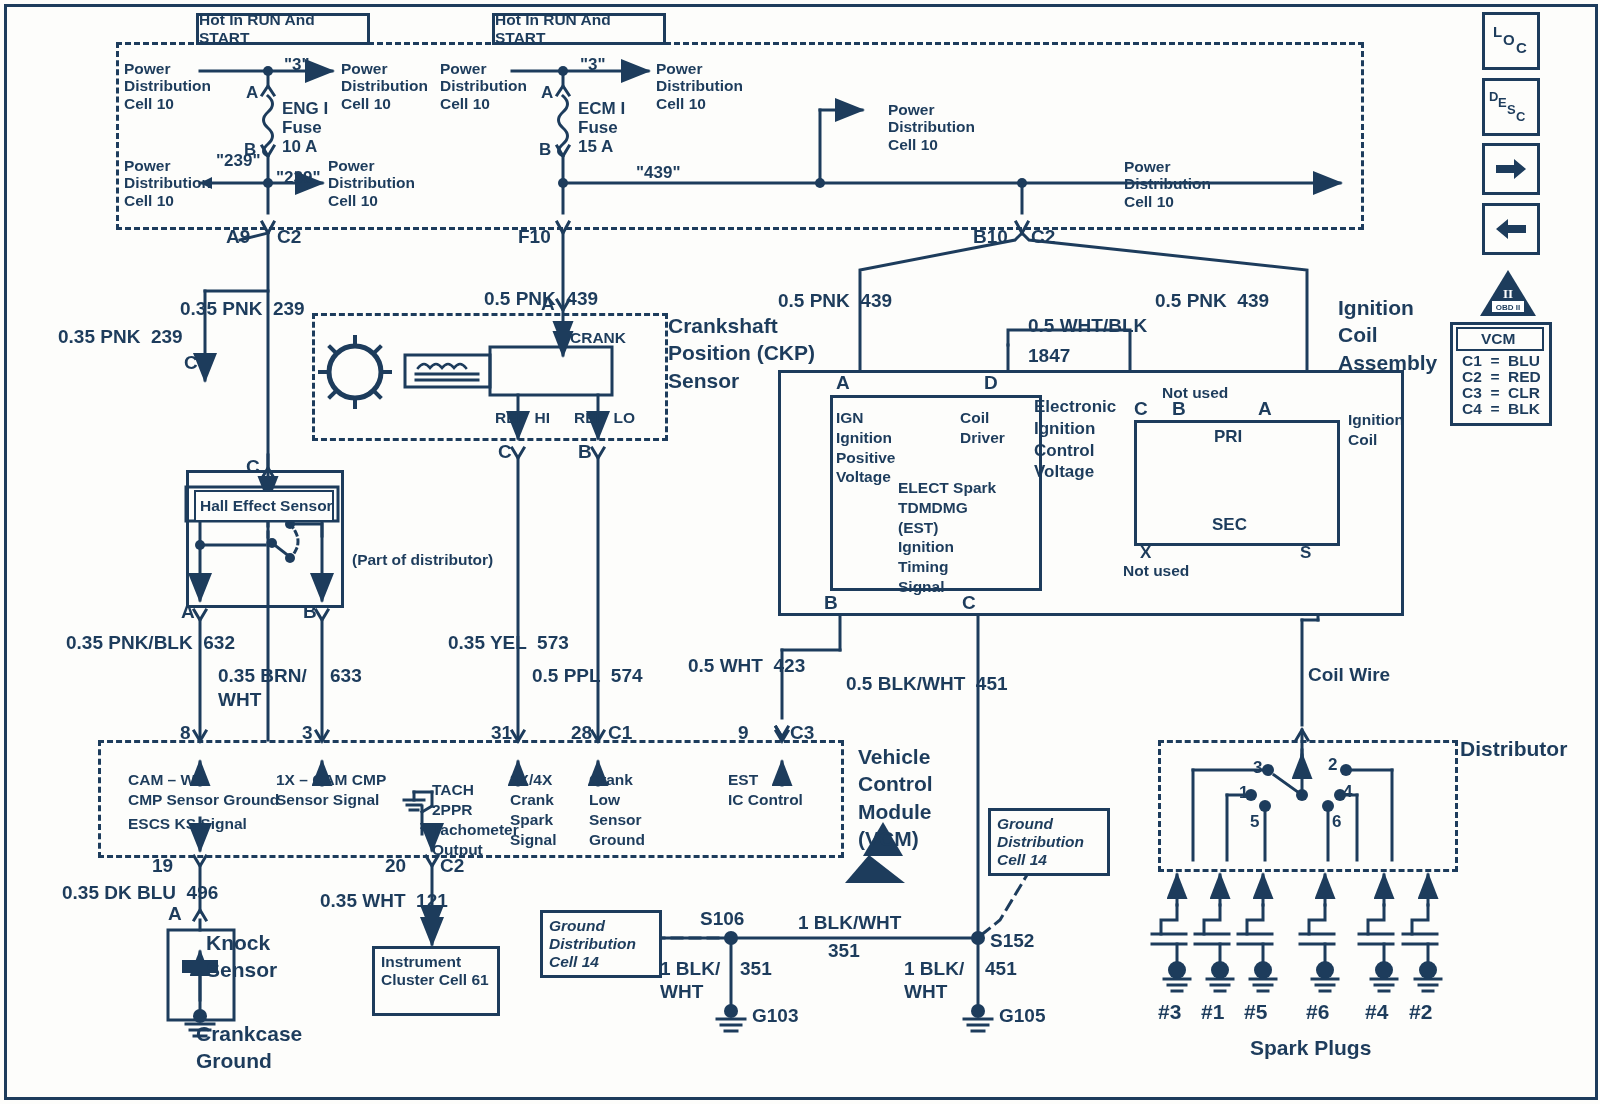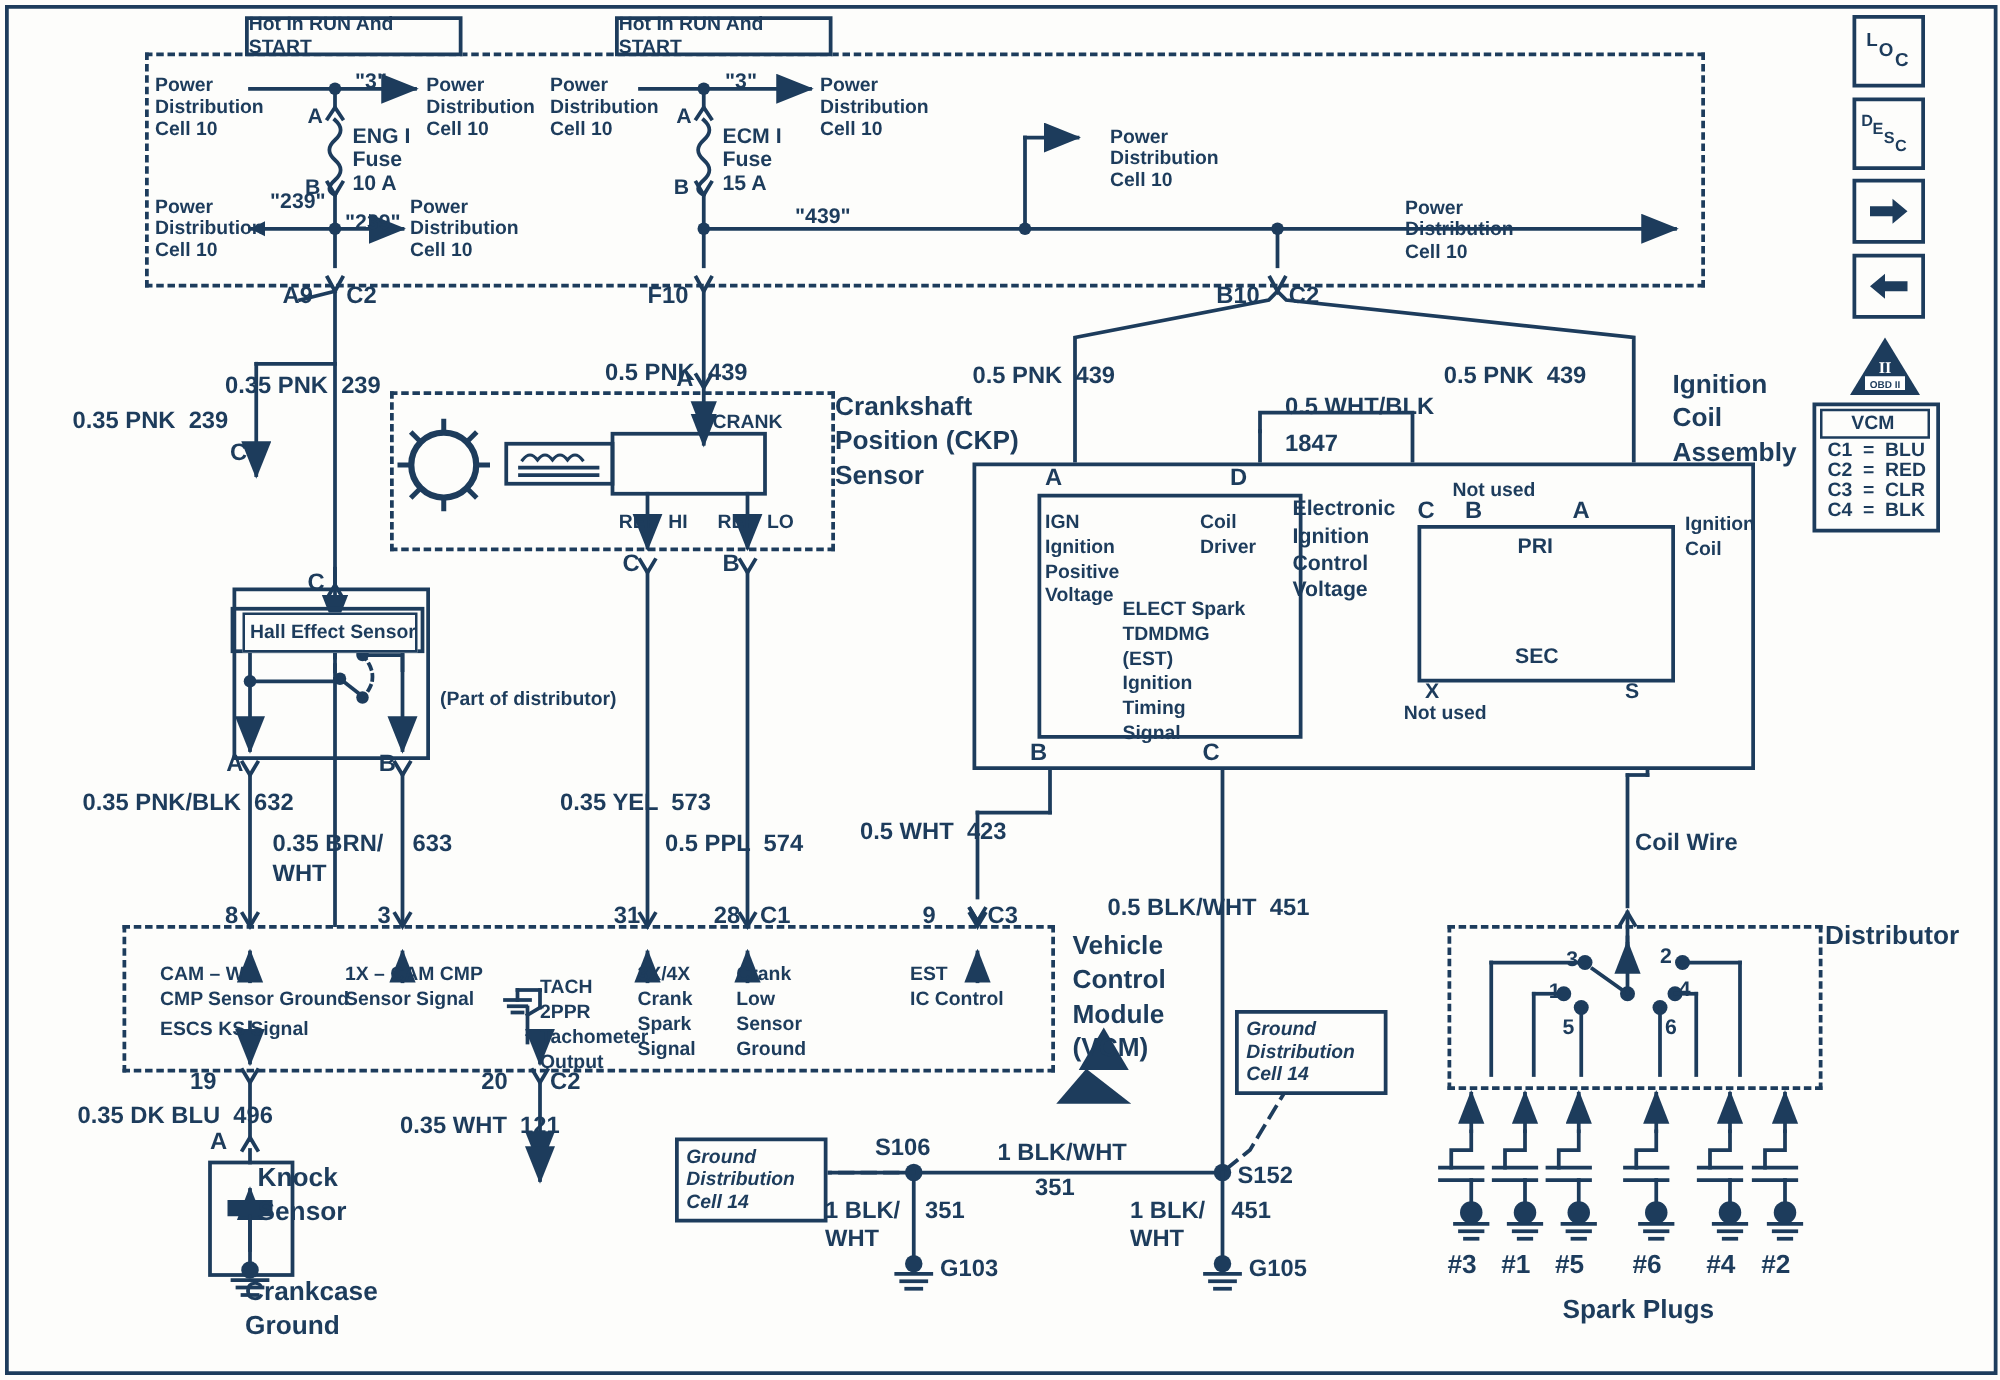--- a/index.html
+++ b/index.html
@@ -458,21 +458,21 @@
   <div class="txt f15" style="left:1028px;top:315px;">0.5 WHT/BLK</div>
   <div class="txt f15" style="left:1028px;top:345px;">1847</div>
 
   <div class="txt f15" style="left:66px;top:632px;">0.35 PNK/BLK  632</div>
   <div class="txt f15" style="left:218px;top:665px;">0.35 BRN/</div>
   <div class="txt f15" style="left:218px;top:689px;">WHT</div>
   <div class="txt f15" style="left:330px;top:665px;">633</div>
   <div class="txt f15" style="left:448px;top:632px;">0.35 YEL  573</div>
   <div class="txt f15" style="left:532px;top:665px;">0.5 PPL  574</div>
   <div class="txt f15" style="left:688px;top:655px;">0.5 WHT  423</div>
-  <div class="txt f15" style="left:846px;top:716px;margin-left:40px;">0.5 BLK/WHT  451</div>
+  <div class="txt f15" style="left:846px;top:673px;">0.5 BLK/WHT  451</div>
   <div class="txt f15" style="left:62px;top:882px;">0.35 DK BLU  496</div>
   <div class="txt f15" style="left:320px;top:890px;">0.35 WHT  121</div>
   <div class="txt f15" style="left:1308px;top:664px;">Coil Wire</div>
 
   <div class="txt f15" style="left:184px;top:352px;">C</div>
 
   <div class="txt f17" style="left:668px;top:312px;line-height:1.3;">Crankshaft
 Position (CKP)
 Sensor</div>
   <div class="txt f15" style="left:541px;top:293px;">A</div>
@@ -563,20 +563,23 @@
 Control
 Module
 (VCM)</div>
 
   <div class="txt f15" style="left:168px;top:903px;">A</div>
   <div class="txt f17" style="left:206px;top:929px;line-height:1.3;">Knock
 Sensor</div>
   <div class="txt f17" style="left:196px;top:1020px;line-height:1.3;">Crankcase
 Ground</div>
 
+  <div class="cellbox f12" style="left:372px;top:946px;width:110px;height:56px;">Instrument
+Cluster
+Cell 61</div>
 
   <div class="cellbox f12 ital" style="left:540px;top:910px;width:104px;height:54px;">Ground
 Distribution
 Cell 14</div>
   <div class="cellbox f12 ital" style="left:988px;top:808px;width:104px;height:54px;">Ground
 Distribution
 Cell 14</div>
   <div class="txt f15" style="left:700px;top:908px;">S106</div>
   <div class="txt f15" style="left:990px;top:930px;">S152</div>
   <div class="txt f15" style="left:752px;top:1005px;">G103</div>

